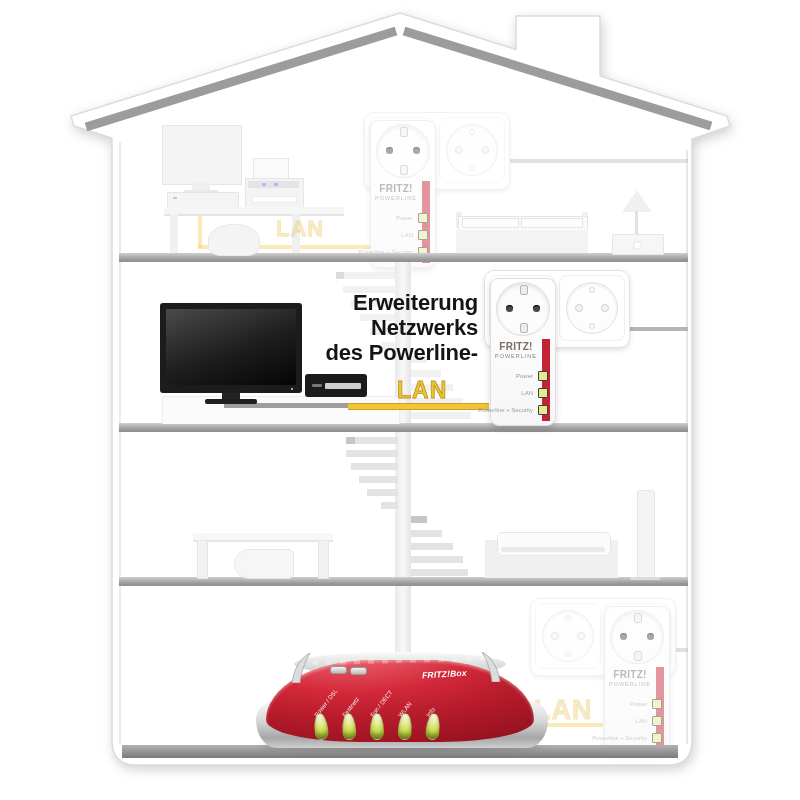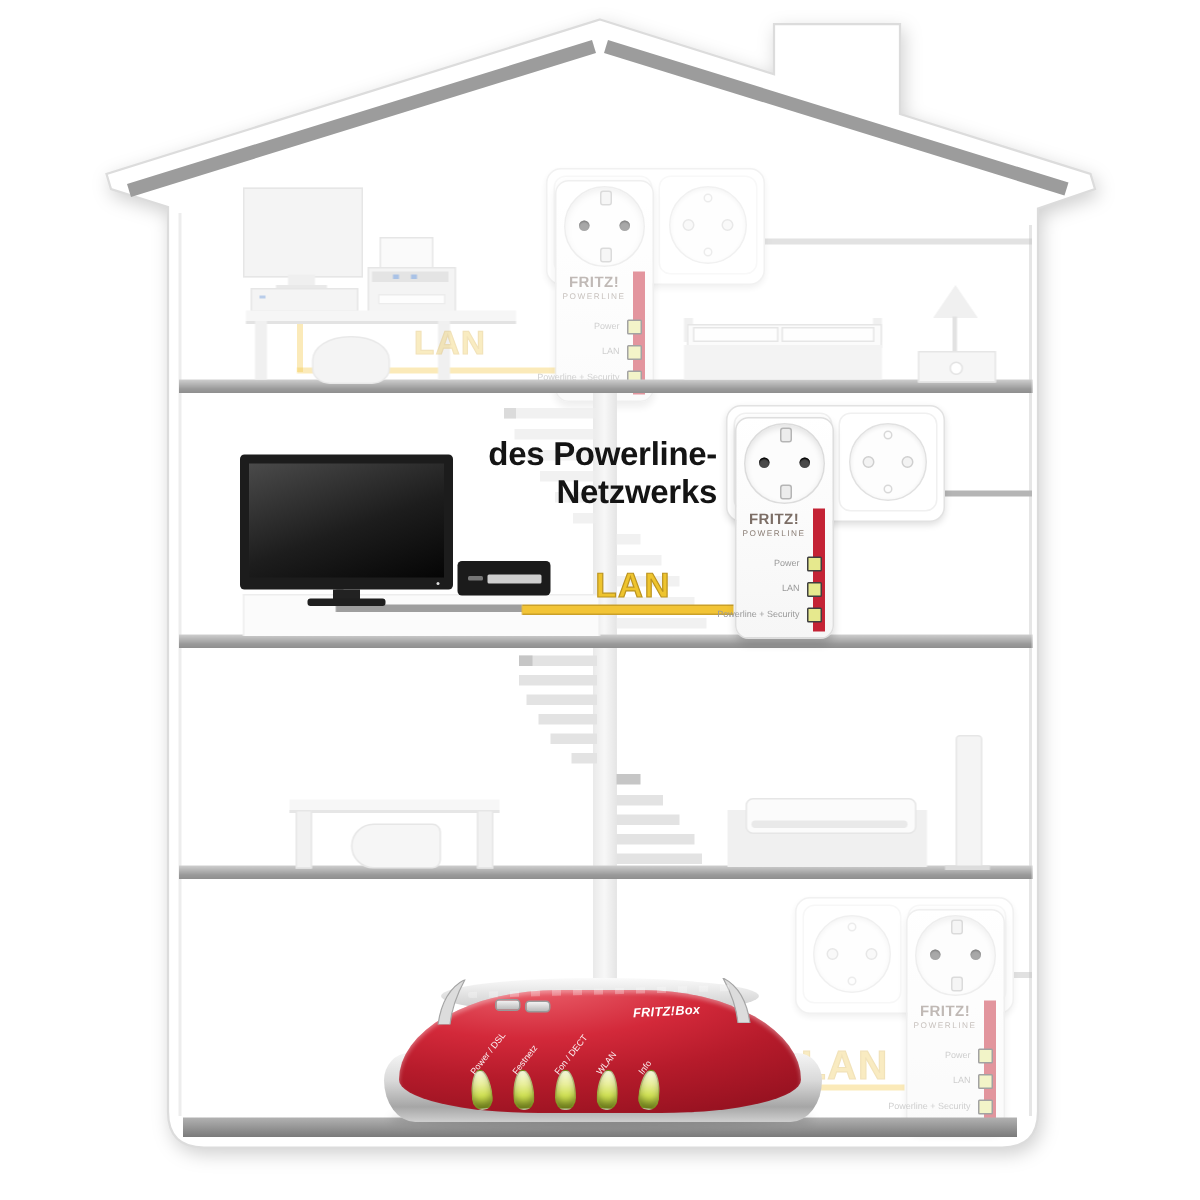--- a/index.html
+++ b/index.html
@@ -233,22 +233,23 @@
           </div>
         <div class="led-row" style="top:126px">
           <span class="led-label">Powerline + Security</span>
           <span class="led-sq"></span>
           </div>
       </div>
     </div>
   </div>
 
   <div class="headline">
+    <div>Erweiterung</div>
+    <div>Netzwerks</div>
     <div>des Powerline-</div>
-    <div>Netzwerks</div>
   </div>
 
   <div class="sideboard"></div>
   <div class="tv">
     <div class="tv-screen"></div>
     <div class="tv-dot"></div>
   </div>
   <div class="tv-neck"></div>
   <div class="tv-base"></div>
 

